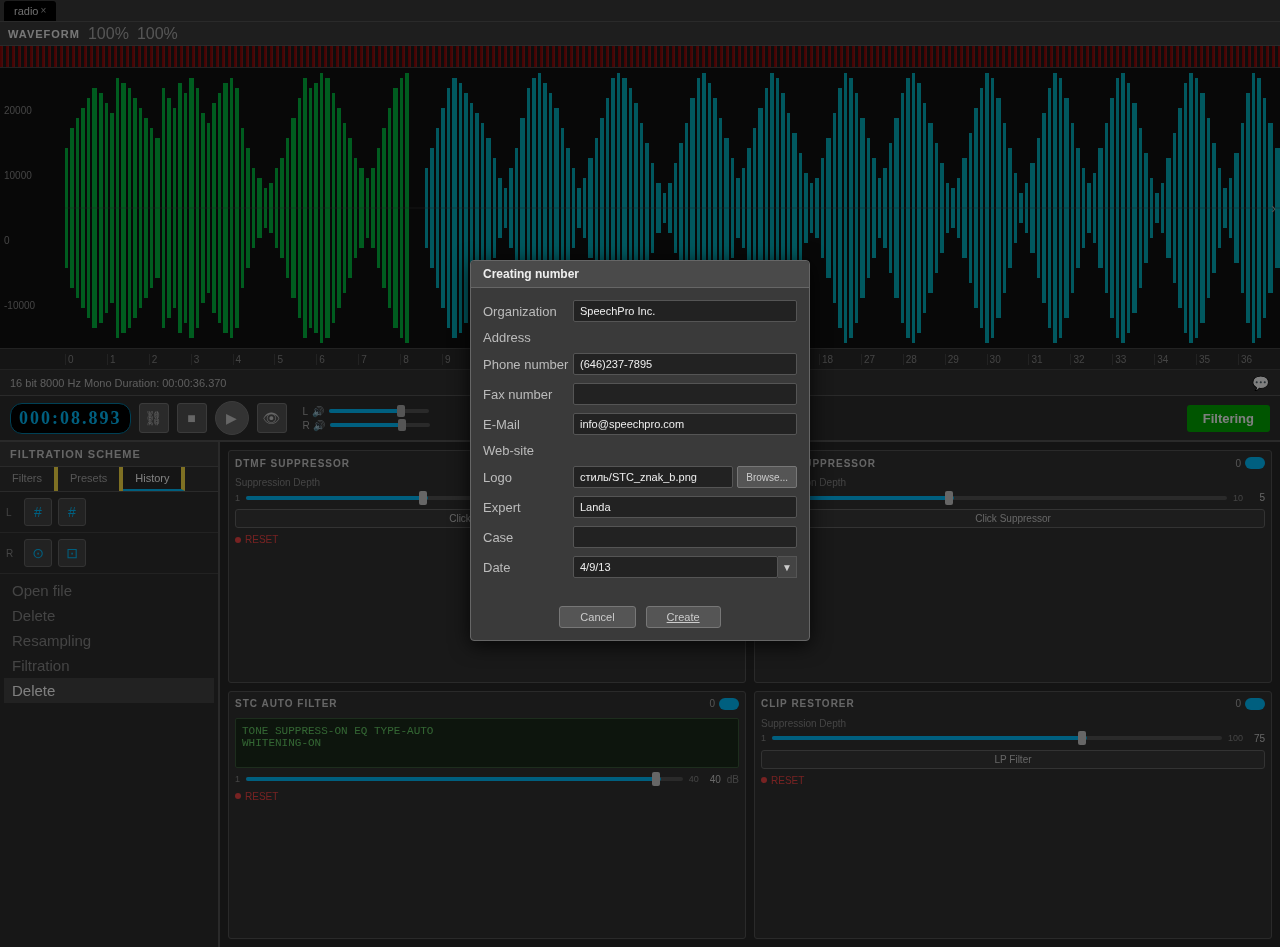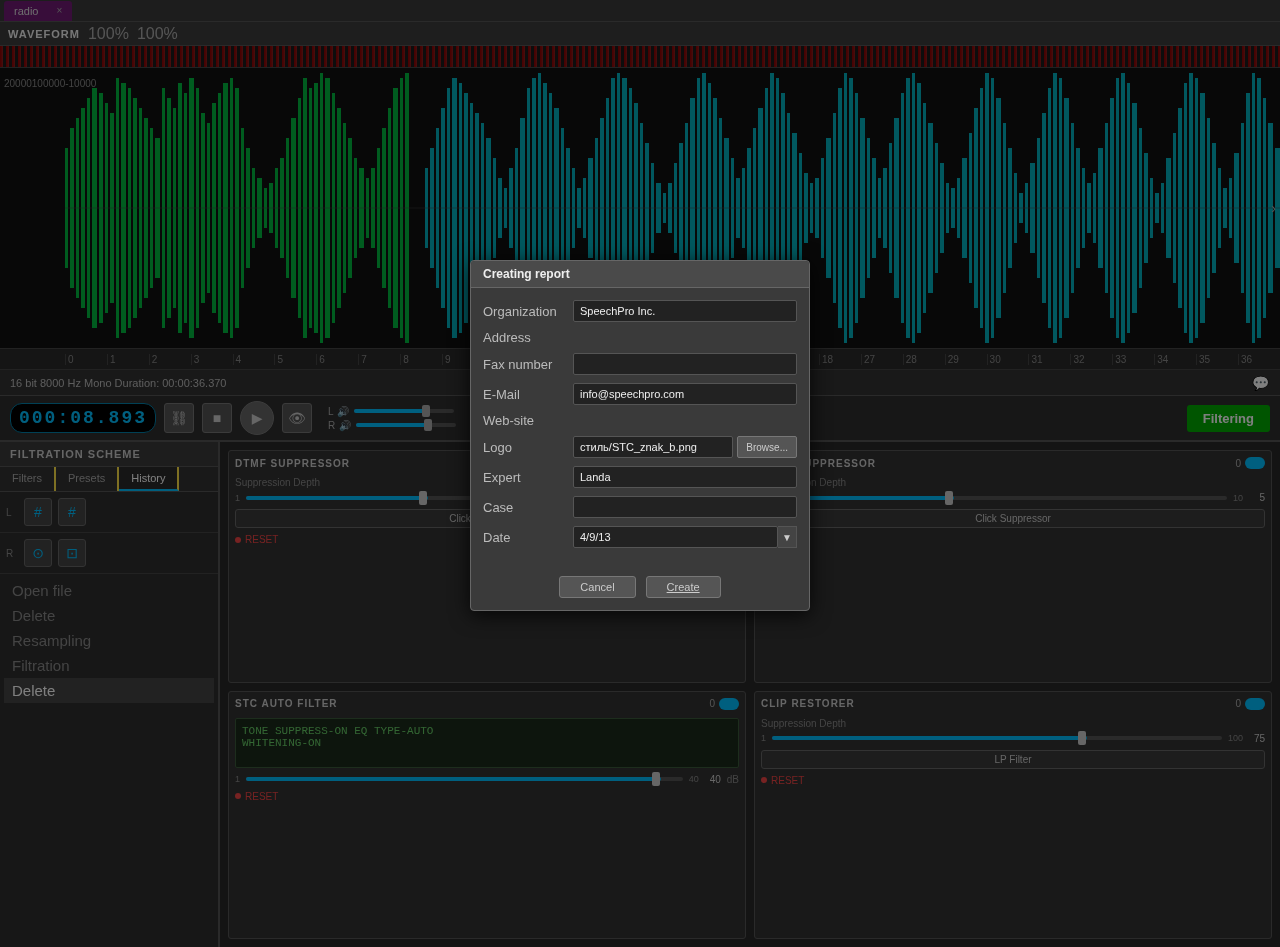--- a/index.html
+++ b/index.html
@@ -17,28 +17,28 @@
     
     .tab-bar {
       background: #3a3a3a;
       height: 22px;
       display: flex;
       align-items: center;
       padding: 0 4px;
       border-bottom: 1px solid #555;
     }
     .tab {
-      background: #701a75;
+      background: #000000;
       color: #ddd;
       padding: 4px 10px;
       font-size: 11px;
       border-radius: 3px 3px 0 0;
       display: flex;
       align-items: center;
-      gap: 18px;
+      gap: 2px;
       cursor: pointer;
       height: 20px;
     }
     .tab-close {
       font-size: 10px;
       cursor: pointer;
       color: #aaa;
     }
 
     
@@ -90,21 +90,21 @@
     }
 
     
     .y-axis {
       position: absolute;
       left: 0;
       top: 0;
       width: 65px;
       height: 100%;
       display: flex;
-      flex-direction: row;
+      flex-direction: column;
       justify-content: space-around;
       padding: 10px 4px;
       color: #888;
       font-size: 10px;
       z-index: 2;
     }
 
     
     .waveform-canvas {
       position: absolute;
@@ -157,21 +157,21 @@
       height: 46px;
       display: flex;
       align-items: center;
       padding: 0 10px;
       gap: 8px;
       border-bottom: 2px solid #555;
     }
     .time-display {
       background: #000;
       color: #00bfff;
-      font-family: Liberation Mono, monospace;
+      font-family: Liberation Serif, serif;
       font-size: 18px;
       font-weight: bold;
       padding: 4px 8px;
       border: 1px solid #0080aa;
       border-radius: 12px;
       letter-spacing: 2px;
     }
     .transport-btn {
       background: #555;
       border: 1px solid #777;
@@ -263,21 +263,21 @@
     .scheme-tabs {
       display: flex;
       background: #333;
       border-bottom: 1px solid #555;
     }
     .scheme-tab {
       padding: 5px 12px;
       font-size: 11px;
       cursor: pointer;
       color: #aaa;
-      border-right: 2px solid #fde047;
+      border-right: 4px solid #fde047;
     }
     .scheme-tab.active {
       background: #2a2a2a;
       color: #fff;
       border-bottom: 2px solid #00bfff;
     }
 
     .channel-controls {
       display: flex;
       align-items: center;
@@ -1052,29 +1052,33 @@
         <div class="reset-dot"></div>
         <span>RESET</span>
       </div>
     </div>
 
   </div>
 </div>
 
 <div class="modal-overlay">
   <div class="modal">
-    <div class="modal-title-bar">Creating report</div>
+    <div class="modal-title-bar">Creating number</div>
     <div class="modal-body">
 
       <div class="modal-row">
         <span class="modal-label">Organization</span>
         <input class="modal-input" type="text" value="SpeechPro Inc." style="">
       </div>
       <div class="modal-row">
         <span class="modal-label">Address</span>
+      </div>
+      <div class="modal-row">
+        <span class="modal-label">Phone number</span>
+        <input class="modal-input" type="text" value="(646)237-7895" style="">
       </div>
       <div class="modal-row">
         <span class="modal-label">Fax number</span>
         <input class="modal-input" type="text" value="" style="">
       </div>
       <div class="modal-row">
         <span class="modal-label">E-Mail</span>
         <input class="modal-input" type="text" value="info@speechpro.com" style="">
       </div>
       <div class="modal-row">

